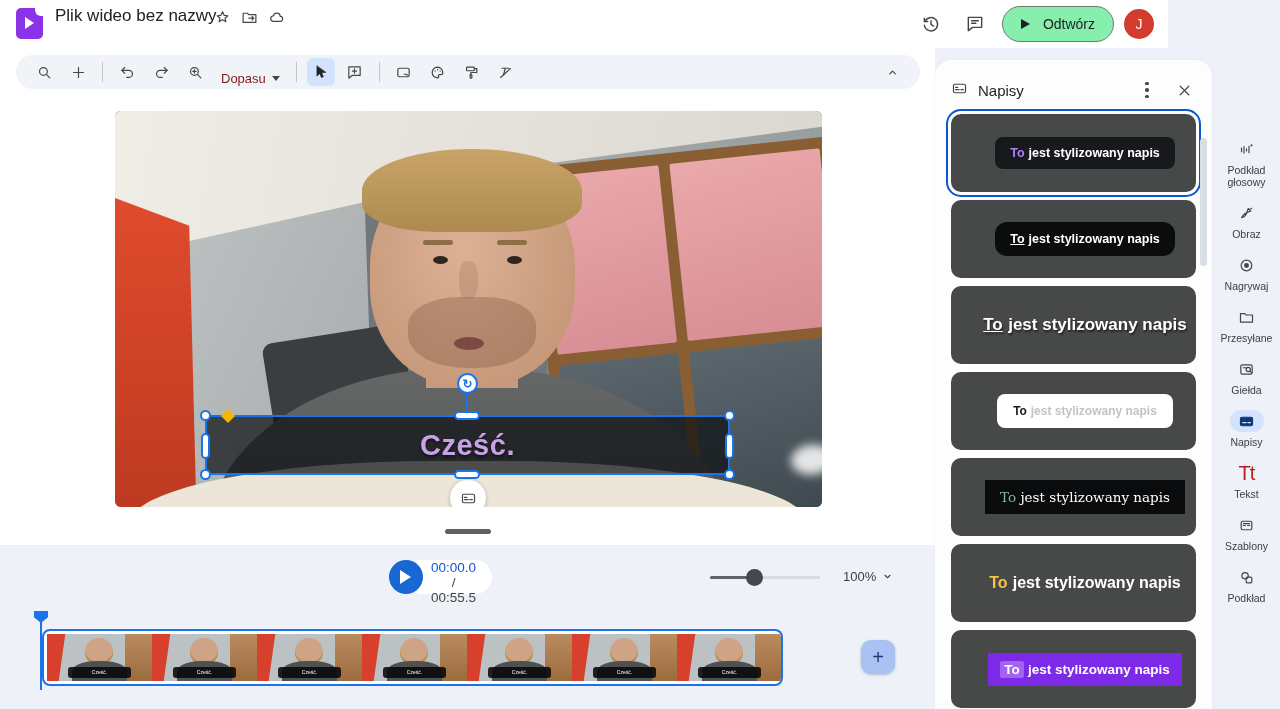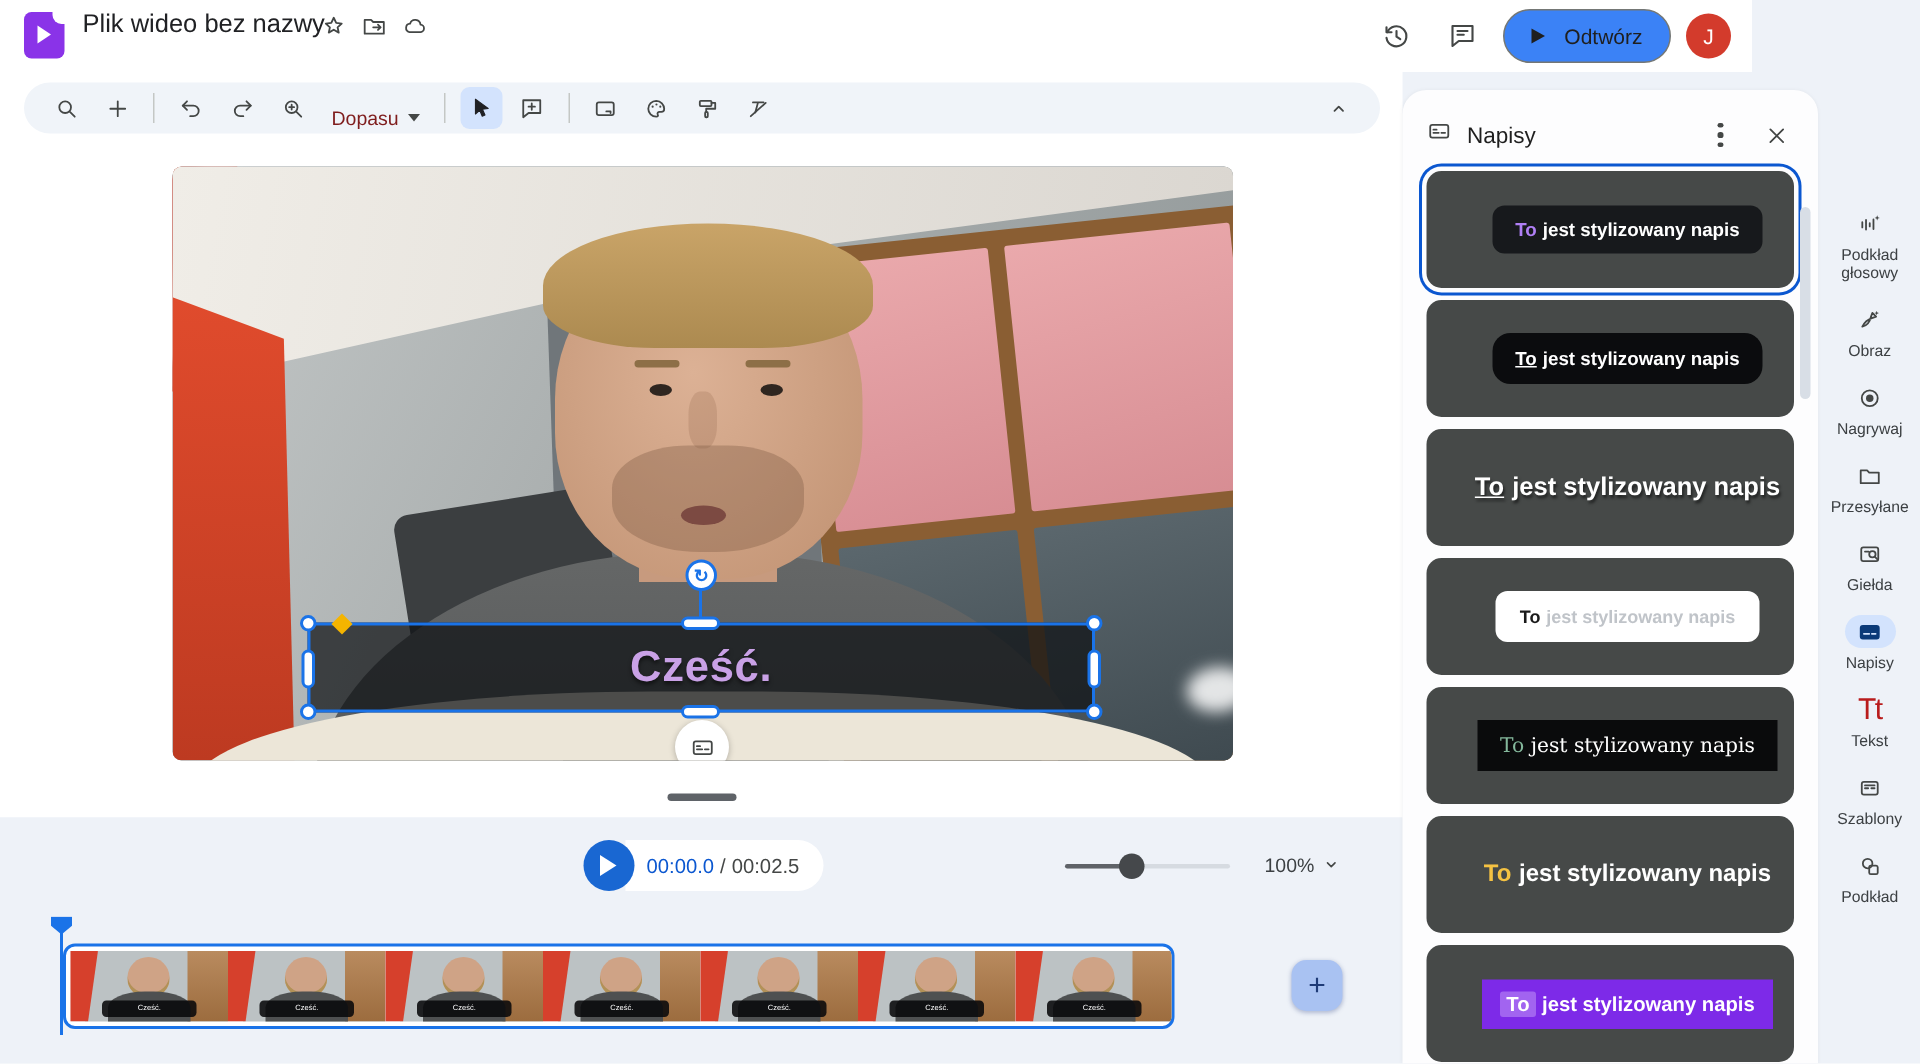--- a/index.html
+++ b/index.html
@@ -11,21 +11,21 @@
   .header { position:absolute; left:0; top:0; width:1168px; height:48px; background:#fff; z-index:30; }
   .logo { position:absolute; left:16px; top:8px; width:27px; height:31px; background:#8a33e8; border-radius:5px; }
   .logo:before { content:""; position:absolute; right:-1px; top:-1px; width:9px; height:9px; background:#fff; border-bottom-left-radius:6px; }
   .logo:after { content:""; position:absolute; left:9px; top:9px; width:0; height:0; border:6px solid transparent; border-left:9px solid #fff; }
   .doc-title { position:absolute; left:55px; top:6px; font-size:17px; color:#202124; }
   .title-icons { position:absolute; left:214px; top:9px; display:flex; gap:10px; align-items:center; }
   .menu-row { position:absolute; left:55px; top:28px; display:flex; gap:4px; }
   .menu-row span { font-size:13px; color:#202124; padding:1px 7px; border-radius:4px; cursor:default; }
   .hdr-right { position:absolute; right:14px; top:6px; display:flex; align-items:center; gap:10px; }
   .icon-btn { width:34px; height:34px; display:flex; align-items:center; justify-content:center; border-radius:50%; }
-  .btn-play { display:flex; align-items:center; gap:8px; height:36px; padding:0 18px; border:1px solid #747775; border-radius:18px; background:#3b82f6; font-size:14px; font-weight:500; color:#1f1f1f; }
+  .btn-play { display:flex; align-items:center; gap:8px; height:36px; padding:0 18px; border:1px solid #747775; border-radius:18px; background:#86efac; font-size:14px; font-weight:500; color:#1f1f1f; }
   .btn-share { display:flex; align-items:center; gap:8px; height:36px; padding:0 12px 0 16px; border-radius:18px; background:#c6e1fb; font-size:14px; font-weight:500; color:#082848; }
   .share-caret { width:0; height:0; border:5px solid transparent; border-top:6px solid #082848; margin-top:5px; margin-left:4px; }
   .avatar { width:30px; height:30px; border-radius:50%; background:#d33b2c; color:#fff; font-size:14px; display:flex; align-items:center; justify-content:center; }
 
   
   .canvas-bg { position:absolute; left:0; top:48px; width:935px; height:497px; background:#fff; }
   .toolbar { position:absolute; left:16px; top:55px; width:904px; height:34px; background:#f0f4f9; border-radius:17px; display:flex; align-items:center; padding:0 14px; gap:6px; z-index:5; }
   .tb-i { width:28px; height:28px; display:flex; align-items:center; justify-content:center; border-radius:6px; }
   .tb-i.active { background:#d3e3fd; }
   .tb-div { width:1px; height:20px; background:#c4c7c5; margin:0 4px; }
@@ -72,21 +72,21 @@
 
   .drag-handle { position:absolute; left:445px; top:529px; width:46px; height:5px; border-radius:3px; background:#5f6368; }
 
   
   .transport { position:absolute; left:0; top:545px; width:935px; height:164px; background:#eef2f8; }
   .show-time { position:absolute; left:40px; top:16px; height:32px; background:#fff; border-radius:16px; display:flex; align-items:center; padding:0 10px 0 12px; gap:8px; font-size:13px; color:#202124; box-shadow:0 1px 2px rgba(0,0,0,.06); }
   .st-div { width:1px; height:18px; background:#e1e3e6; margin:0 2px; }
   .play-group { position:absolute; left:389px; top:15px; display:flex; align-items:center; }
   .play-circle { width:34px; height:34px; border-radius:50%; background:#1967d2; display:flex; align-items:center; justify-content:center; z-index:2; }
   .play-circle .tri { width:0; height:0; border:7px solid transparent; border-left:11px solid #fff; margin-left:5px; }
-  .time-pill { height:34px; background:#fff; border-radius:0 17px 17px 0; display:flex; align-items:center; padding:0 16px 0 14px; margin-left:-6px; font-size:13.5px; font-weight:500; }
+  .time-pill { height:34px; background:#fff; border-radius:0 17px 17px 0; display:flex; align-items:center; padding:0 16px 0 14px; margin-left:-6px; font-size:13.5px; font-weight:500;flex-direction:column; }
   .t-cur { color:#0b57d0; }
   .t-sep { color:#444746; margin:0 4px; }
   .t-tot { color:#444746; }
   .zoom-ctl { position:absolute; left:710px; top:24px; width:110px; height:16px; display:flex; align-items:center; }
   .track { position:relative; width:110px; height:3px; background:#d6dbe1; border-radius:2px; }
   .track .fill { position:absolute; left:0; top:0; height:3px; width:44px; background:#5f6368; border-radius:2px; }
   .knob { position:absolute; left:36px; top:-7px; width:17px; height:17px; background:#45484b; border-radius:50%; }
   .zoom-label { position:absolute; left:843px; top:24px; display:flex; align-items:center; gap:4px; font-size:13px; color:#3c4043; }
 
   
@@ -325,21 +325,21 @@
   <div class="drag-handle"></div>
 
   <div class="transport">
     <div class="play-group">
       <div class="play-circle">
           <span class="tri"></span>
         </div>
       <div class="time-pill">
         <span class="t-cur">00:00.0</span>
         <span class="t-sep">/</span>
-        <span class="t-tot">00:02.5</span>
+        <span class="t-tot">00:55.5</span>
       </div>
     </div>
     <div class="zoom-ctl">
       <div class="track">
           <div class="fill"></div>
           <div class="knob"></div>
         </div>
     </div>
     <div class="zoom-label">
       <span>100%</span>

